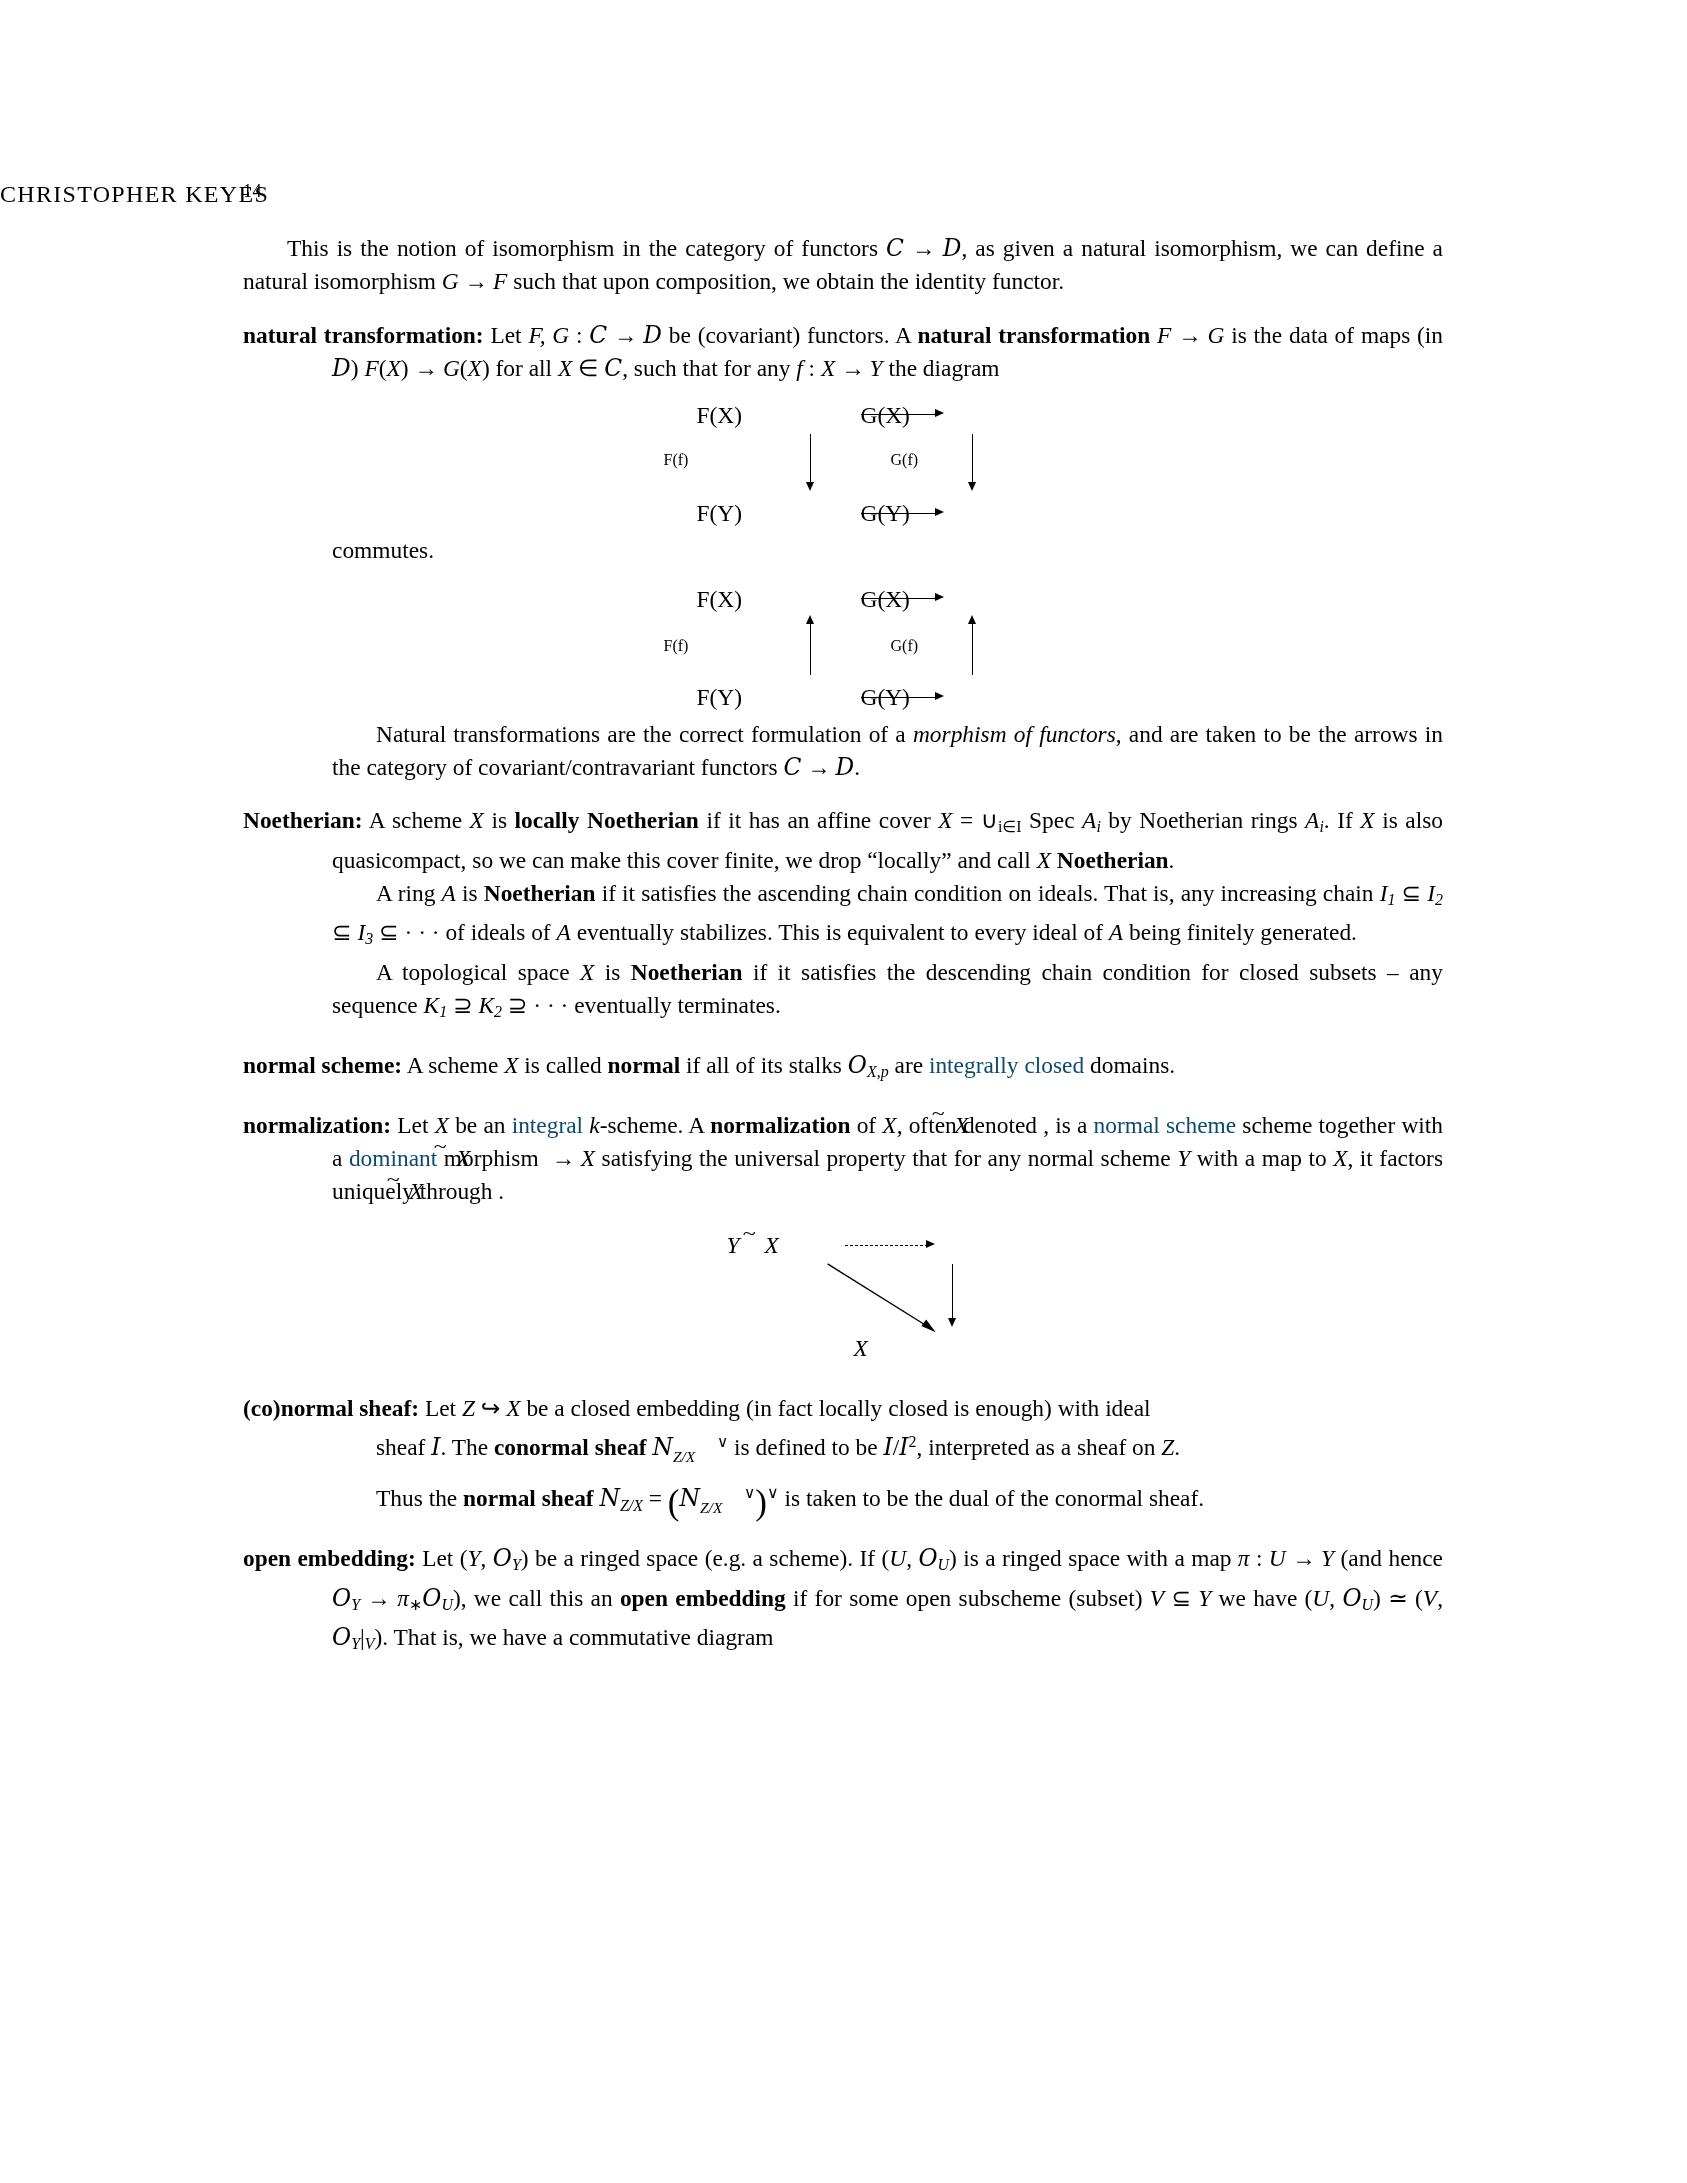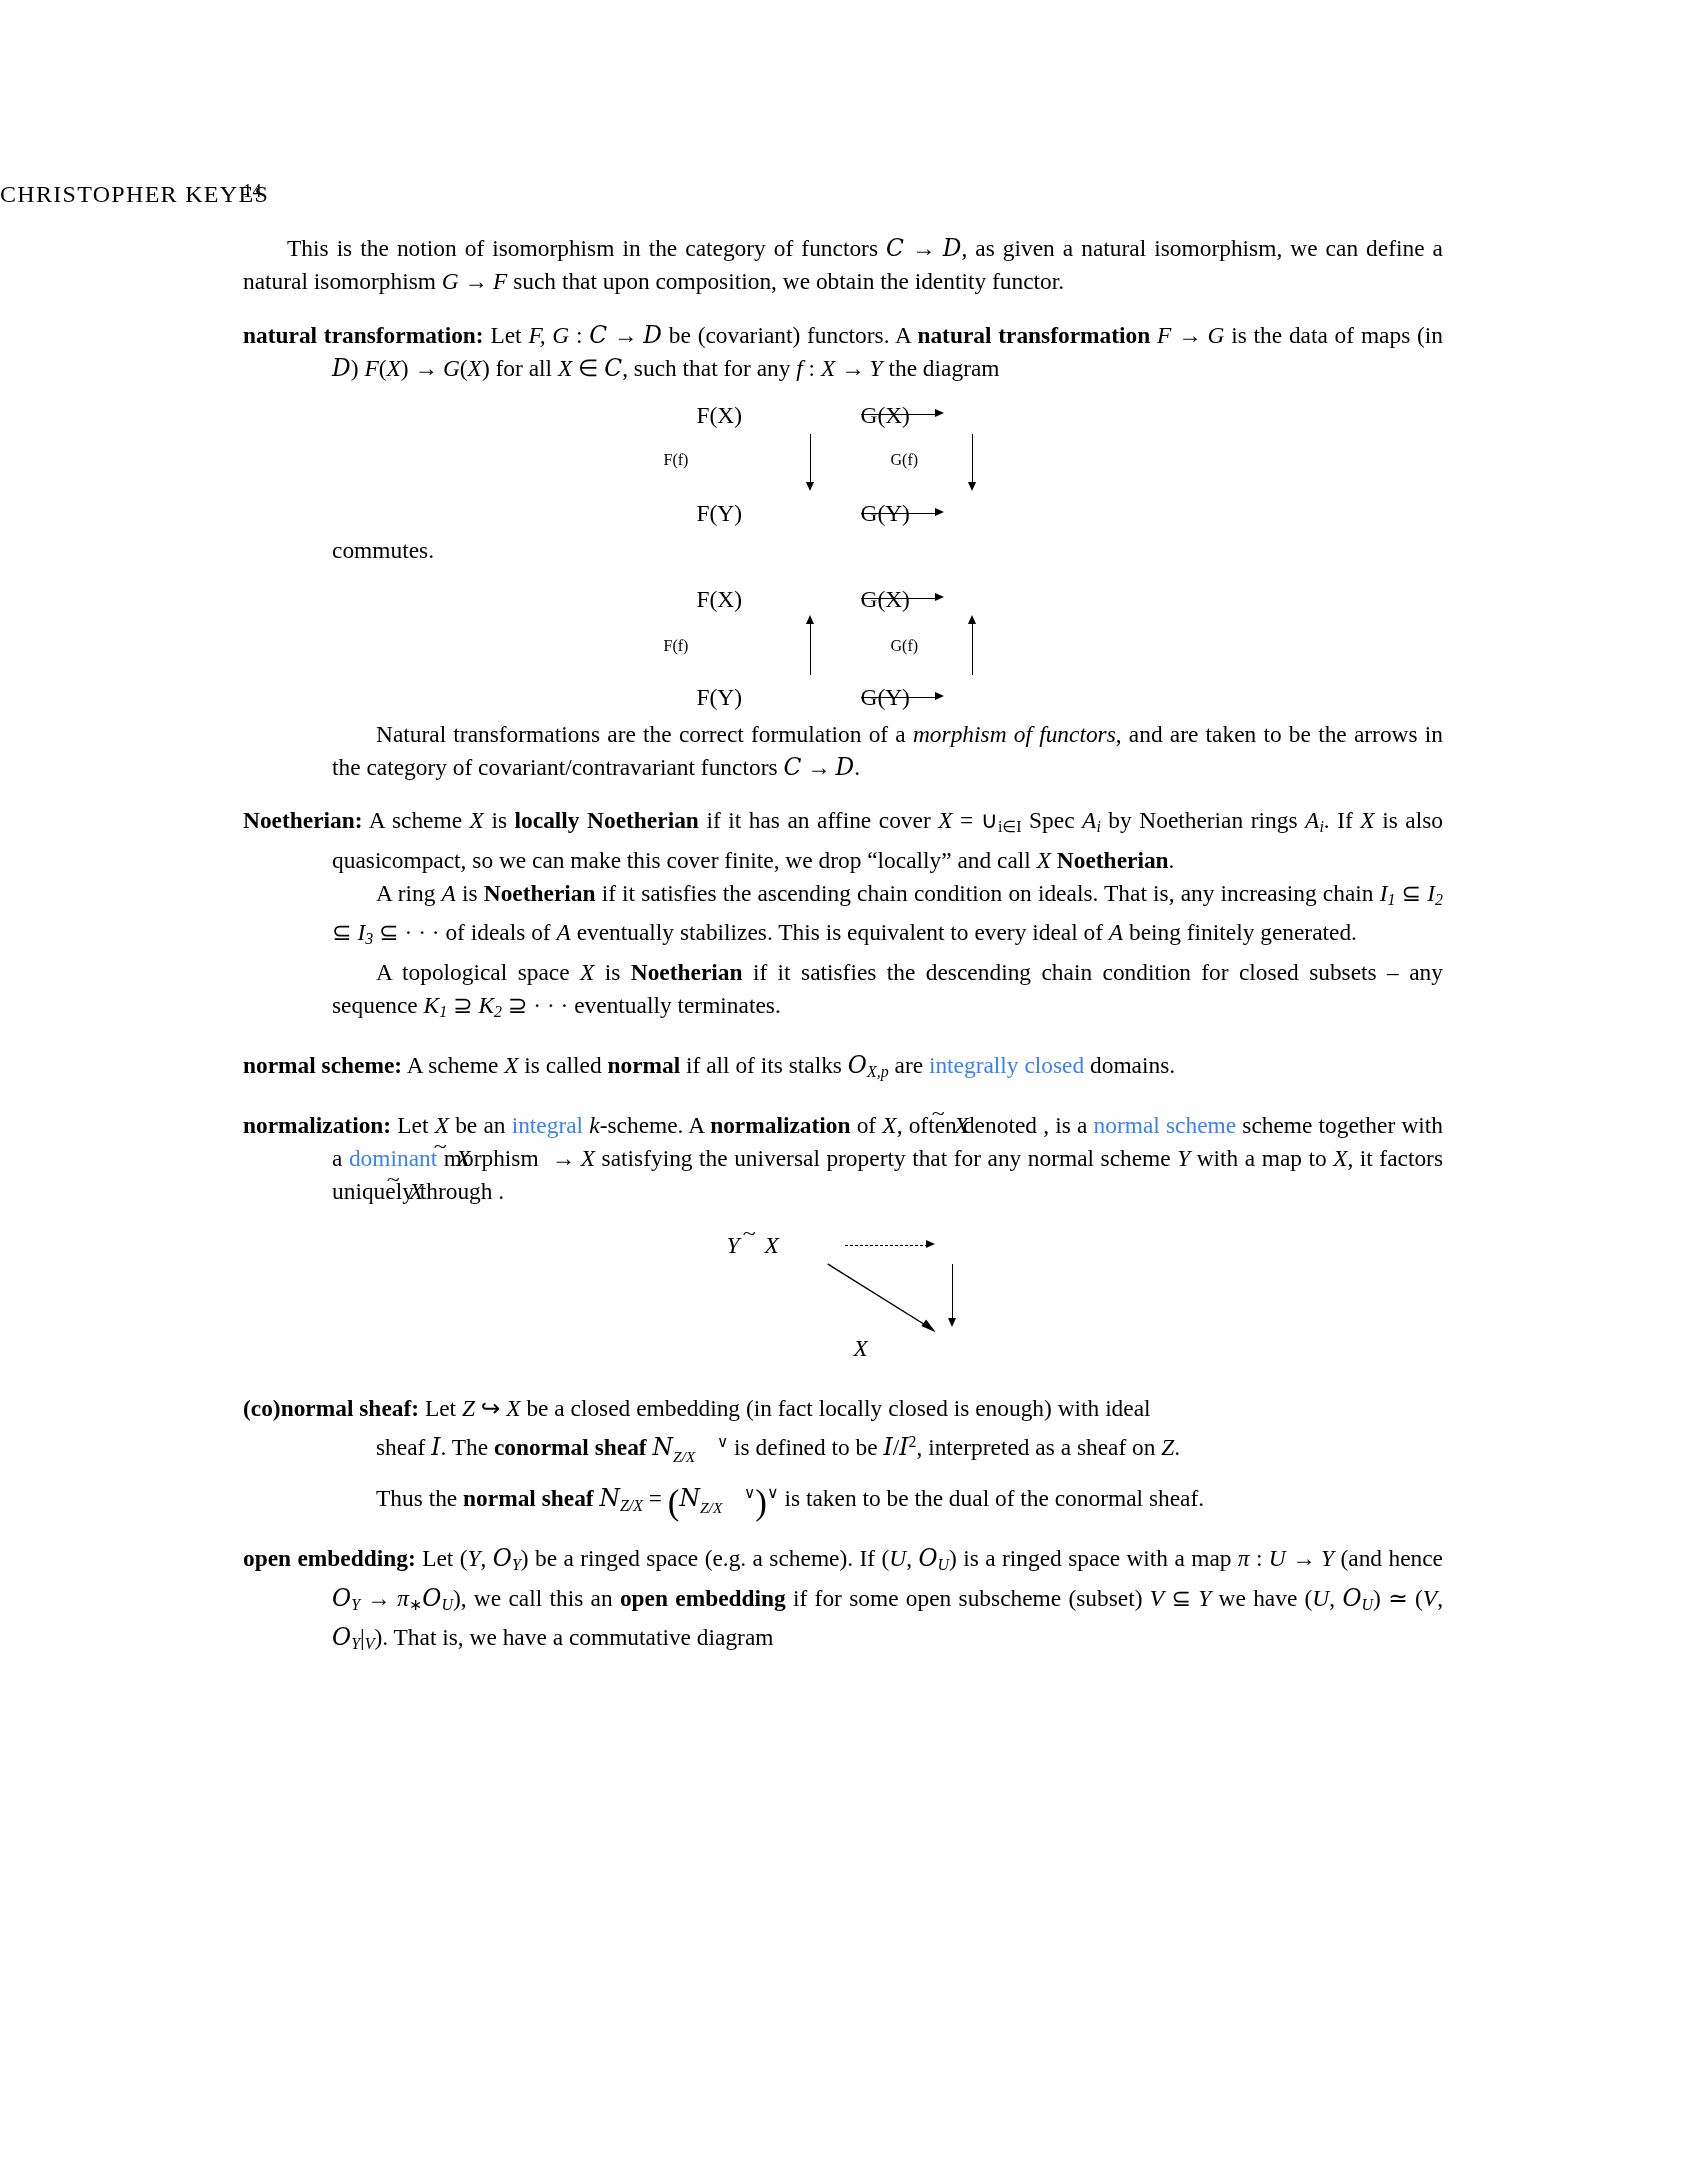--- a/index.html
+++ b/index.html
@@ -71,21 +71,21 @@
     display: block;
     text-indent: 44px;
     padding-left: 0;
   }
   .entry .cont0 {
     display: block;
     text-indent: 0;
   }
   b, .bold { font-weight: bold; }
   i, .it { font-style: italic; }
-  .link { color: #3b82f6; }
+  .link { color: #0c4a6e; }
   .math { font-family: "Liberation Serif", serif; font-style: italic; }
   .up { font-style: normal; }
   .cal { font-family: "DejaVu Serif", serif; font-style: italic; }
   .scr { font-family: "DejaVu Serif", serif; font-style: italic; }
   sub { font-size: 0.68em; vertical-align: -0.28em; }
   sup { font-size: 0.68em; vertical-align: 0.52em; }
   .arrow { letter-spacing: -0.8px; }
   
   .diagram {
     position: relative;

